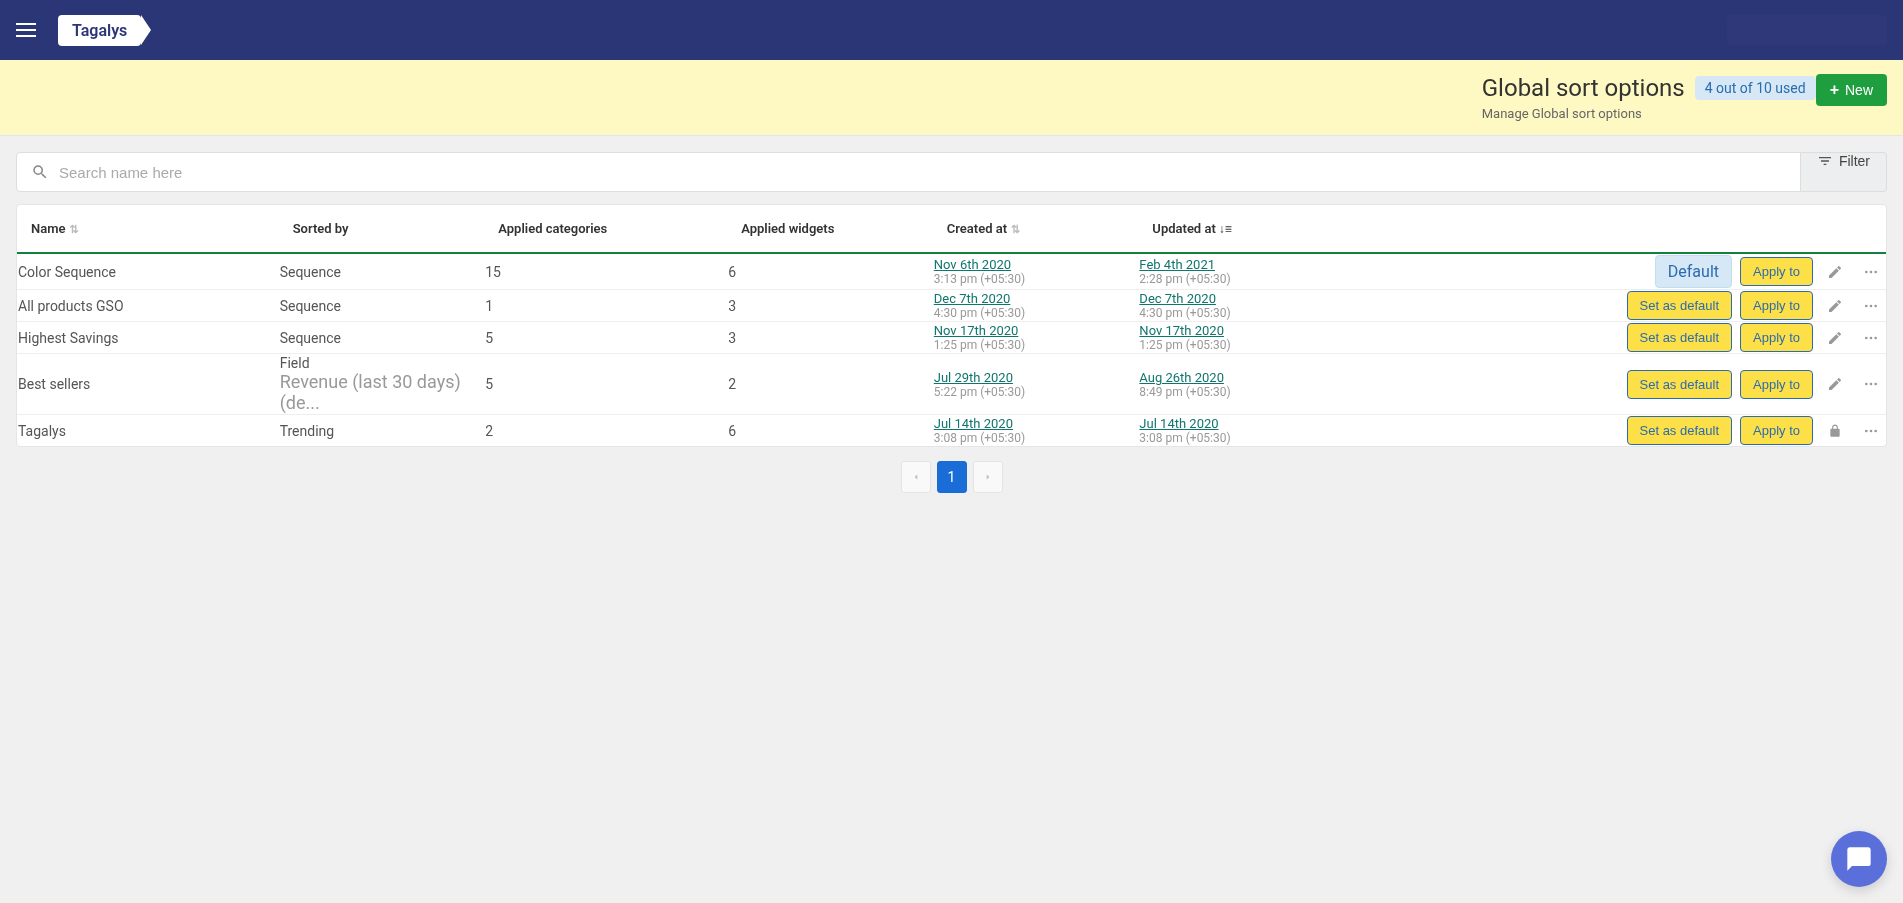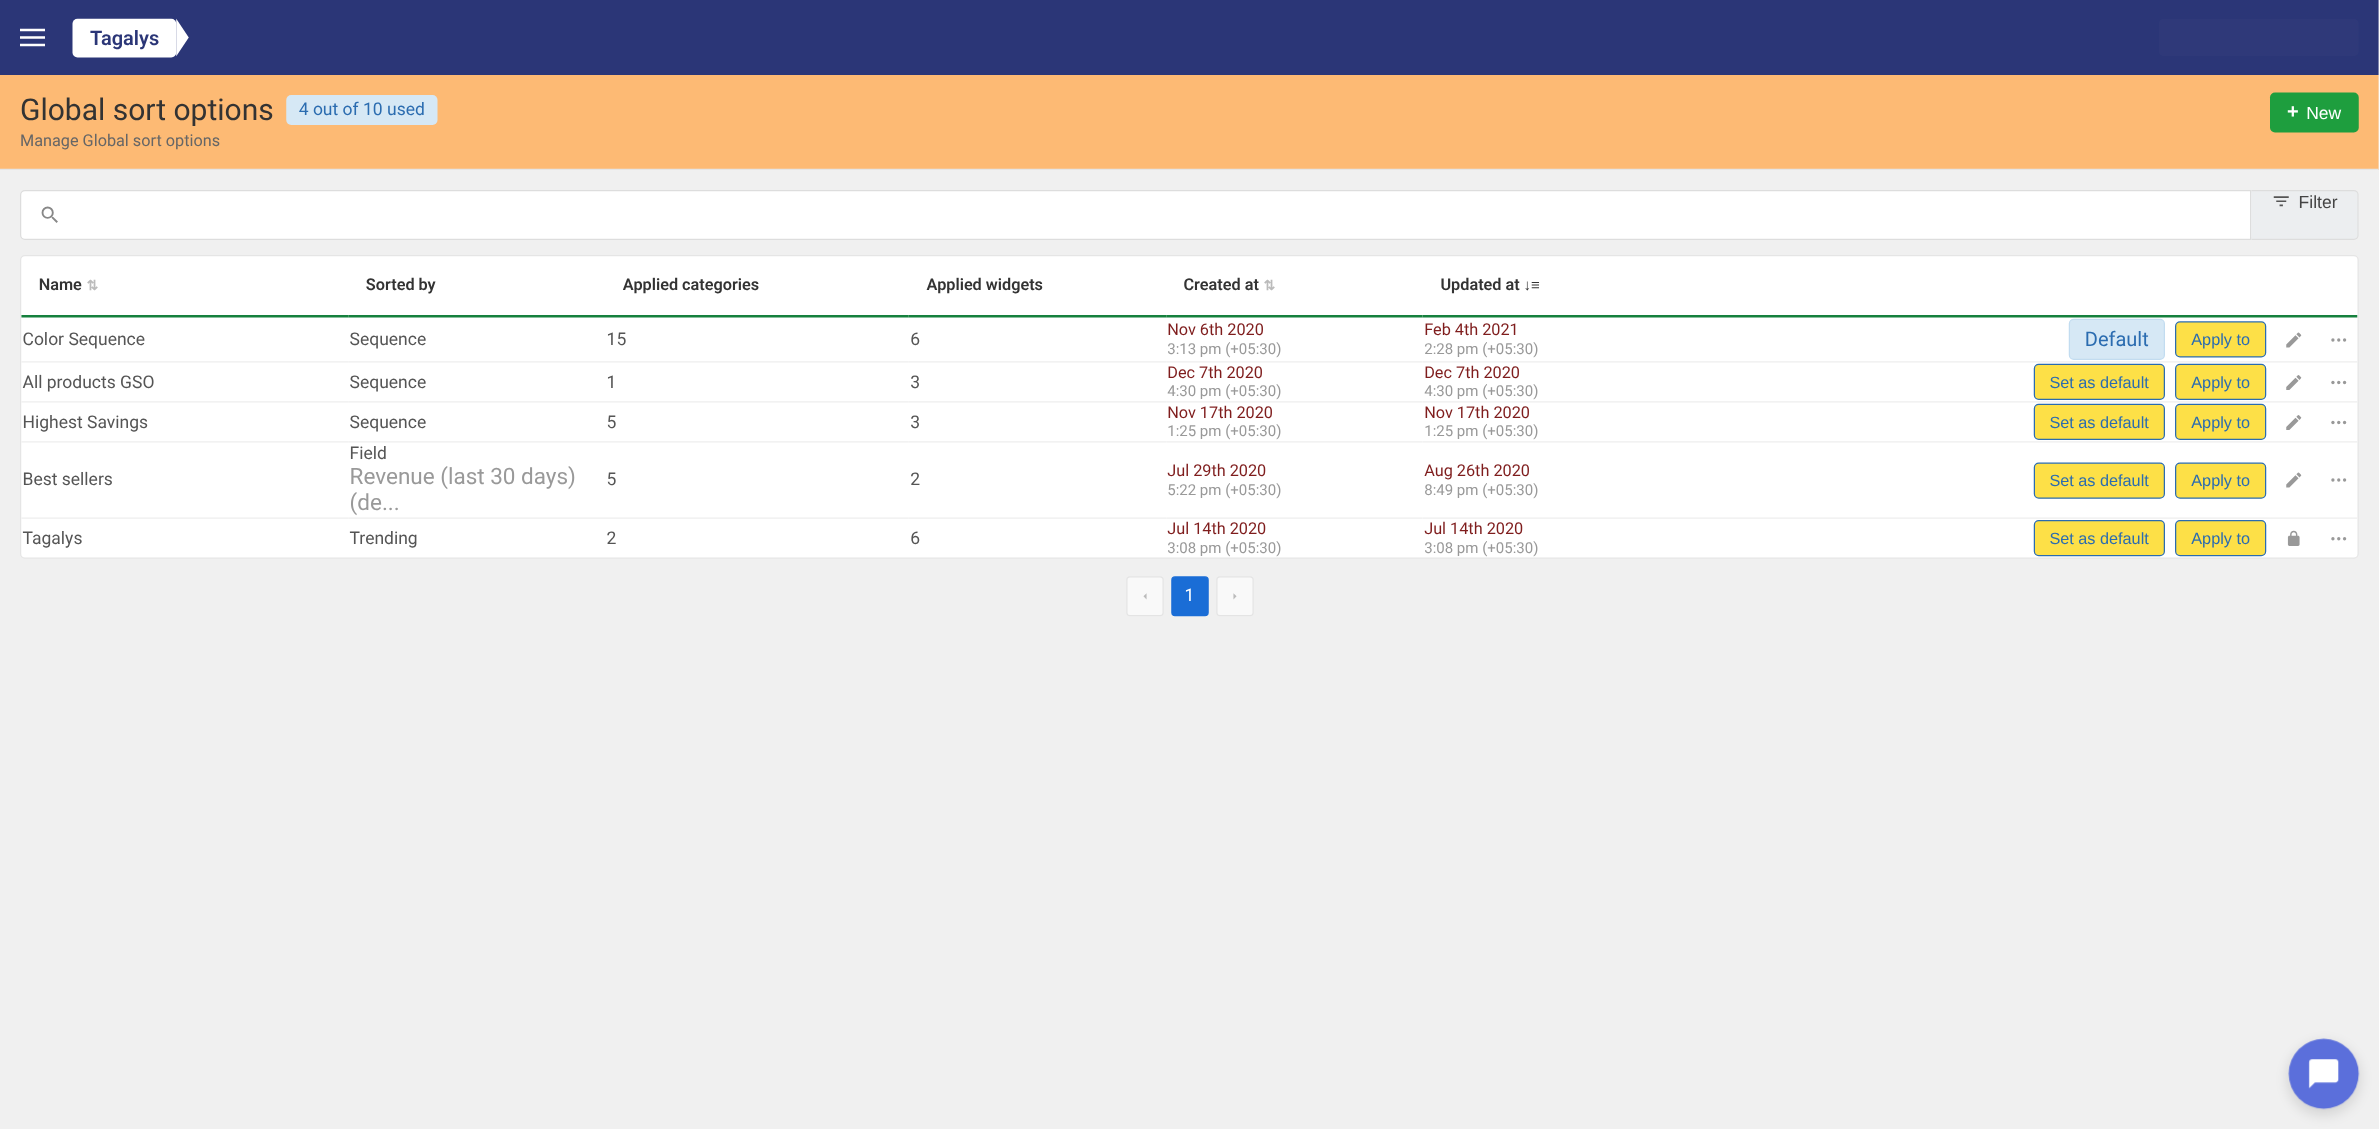--- a/index.html
+++ b/index.html
@@ -5,21 +5,21 @@
 * { box-sizing: border-box; margin: 0; padding: 0; }
 body { font-family: -apple-system, BlinkMacSystemFont, "Segoe UI", Roboto, sans-serif; background: #f0f0f0; color: #333; font-size: 14px; }
 
 .topbar { background: #2b3677; height: 60px; display: flex; align-items: center; padding: 0 16px; }
 .hamburger { width: 24px; height: 24px; cursor: pointer; display: flex; flex-direction: column; justify-content: center; gap: 4px; margin-right: 18px; }
 .hamburger span { display: block; height: 2px; background: #fff; width: 20px; }
 .logo { background: #fff; padding: 6px 14px; border-radius: 4px; font-weight: 600; color: #2b3677; font-size: 16px; position: relative; }
 .logo::after { content: ""; position: absolute; right: -10px; top: 0; width: 0; height: 0; border-top: 15px solid transparent; border-bottom: 15px solid transparent; border-left: 10px solid #fff; }
 .topbar-right { margin-left: auto; width: 160px; height: 30px; background: rgba(255,255,255,0.02); border-radius: 4px; }
 
-.page-header { background: #fdba74; padding: 14px 16px; border-bottom: 1px solid #e5e5e5; display: flex; align-items: flex-start; justify-content: space-between; }
+.page-header { background: #fef9c3; padding: 14px 16px; border-bottom: 1px solid #e5e5e5; display: flex; align-items: flex-start; justify-content: flex-end; }
 .page-header-left { display: flex; flex-direction: column; gap: 4px; }
 .page-title-row { display: flex; align-items: center; gap: 10px; }
 .page-title { font-size: 24px; font-weight: 400; color: #333; }
 .usage-badge { background: #d6e8f5; color: #2b6cb0; padding: 4px 10px; border-radius: 4px; font-size: 14px; }
 .page-subtitle { color: #666; font-size: 13px; }
 .new-button { background: #1e9e3e; color: #fff; border: none; padding: 8px 14px; border-radius: 4px; font-size: 14px; cursor: pointer; display: flex; align-items: center; gap: 6px; }
 .new-button .plus { font-size: 16px; font-weight: bold; line-height: 1; }
 
 .content { padding: 16px; }
 .search-row { display: flex; gap: 0; margin-bottom: 12px; }
@@ -29,21 +29,21 @@
 .search-box input::placeholder { color: #aaa; }
 .filter-button { background: #eceef0; border: 1px solid #ddd; border-left: none; border-radius: 0 4px 4px 0; padding: 0 16px; display: flex; align-items: flex-start; gap: 6px; cursor: pointer; color: #444; font-size: 14px; }
 
 .table-wrap { background: #fff; border: 1px solid #e5e5e5; border-radius: 4px; overflow: hidden; }
 table { width: 100%; border-collapse: collapse; }
 th { text-align: left; padding: 16px 14px; font-weight: 600; color: #333; font-size: 13px; border-bottom: 2px solid #15803d; }
 th .sort-icon { margin-left: 4px; color: #bbb; font-size: 11px; }
 th .sort-active { color: #333; font-size: 12px; }
 td { padding: 1px; border-bottom: 1px solid #eee; color: #555; font-size: 14px; vertical-align: middle; }
 tr:last-child td { border-bottom: none; }
-.date-primary { color: #7f1d1d; font-size: 13px; }
+.date-primary { color: #0f766e; font-size: 13px; text-decoration: underline; }
 .date-secondary { color: #999; font-size: 12px; }
 .sorted-primary { color: #555; font-size: 14px; }
 .sorted-secondary { color: #999; font-size: 18px; }
 .actions { display: flex; align-items: center; justify-content: flex-end; gap: 8px; }
 .btn-outline { background: #fde047; border: 1px solid #2b6cb0; color: #2b6cb0; padding: 6px 12px; border-radius: 4px; font-size: 13px; cursor: pointer; }
 .btn-default-badge { background: #d6e8f5; border: 1px solid #c2dcf0; color: #2b6cb0; padding: 6px 12px; border-radius: 4px; font-size: 16px; }
 .icon-btn { width: 28px; height: 28px; display: flex; align-items: center; justify-content: center; cursor: pointer; color: #999; border-radius: 4px; }
 .icon-btn svg { width: 16px; height: 16px; fill: #999; }
 .lock-icon svg { width: 14px; height: 14px; fill: #999; }
 
@@ -89,20 +89,21 @@
     <span>New</span>
   </button>
 </div>
 
 <div class="content">
   <div class="search-row">
     <div class="search-box">
       <svg viewBox="0 0 24 24">
           <path d="M15.5 14h-.79l-.28-.27A6.471 6.471 0 0016 9.5 6.5 6.5 0 109.5 16c1.61 0 3.09-.59 4.23-1.57l.27.28v.79l5 4.99L20.49 19l-4.99-5zm-6 0C7.01 14 5 11.99 5 9.5S7.01 5 9.5 5 14 7.01 14 9.5 11.99 14 9.5 14z"></path>
         </svg>
+      <input type="text" placeholder="Search name here" style="">
     </div>
     <button class="filter-button">
       <svg viewBox="0 0 24 24" width="16" height="16" fill="#555">
           <path d="M10 18h4v-2h-4v2zM3 6v2h18V6H3zm3 7h12v-2H6v2z"></path>
         </svg>
       <span>Filter</span>
     </button>
   </div>
 
   <div class="table-wrap">

